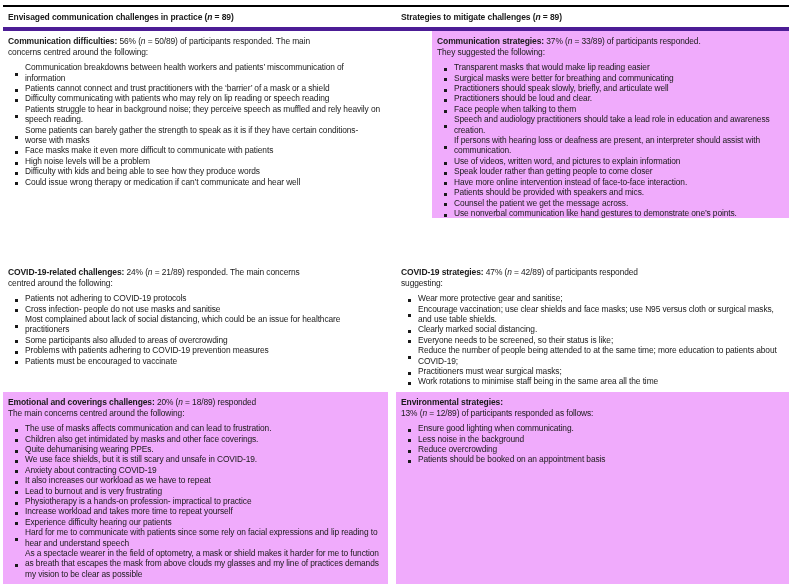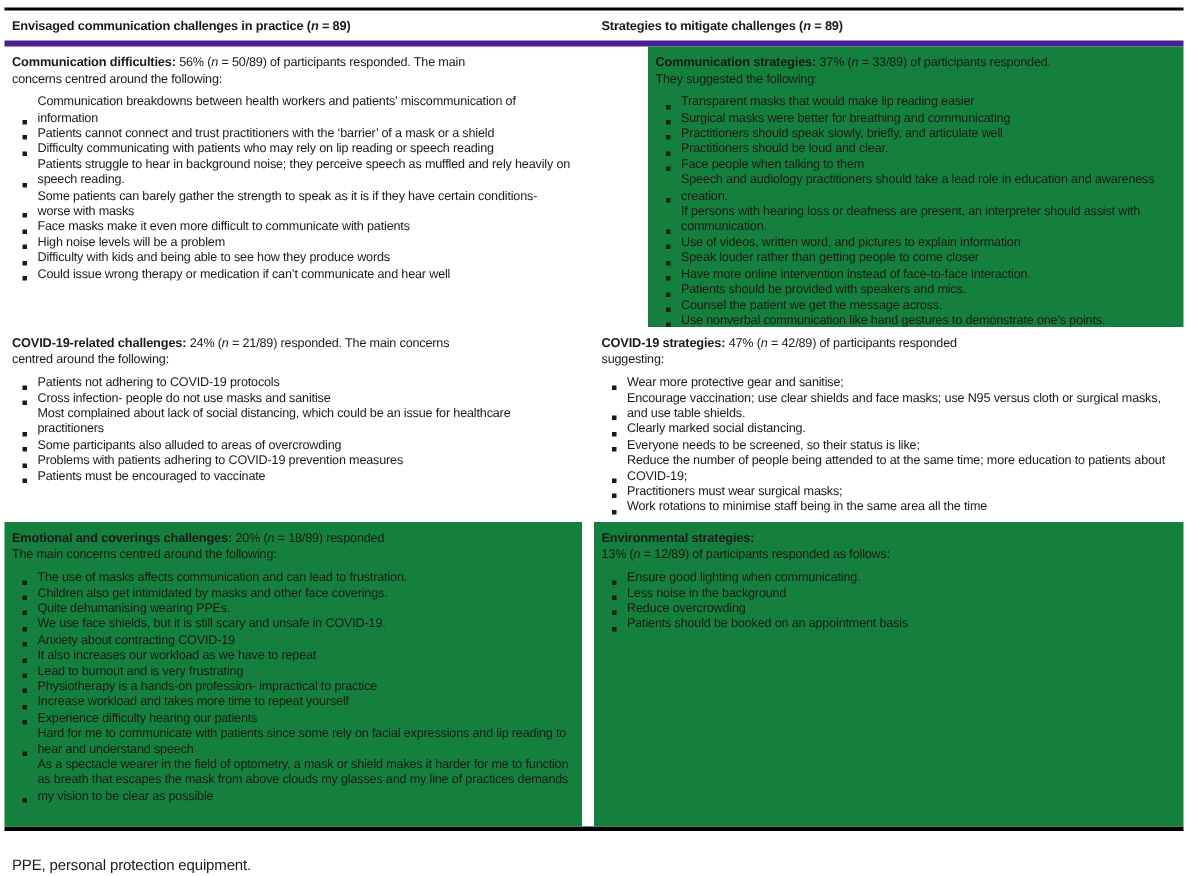--- a/index.html
+++ b/index.html
@@ -37,37 +37,37 @@
     border-bottom: 4px solid #4c1d95;
     padding: 5px 0 5px 0;
     font-weight: bold;
     font-size: 8.5px;
   }
   .hdr { padding-left: 5px; }
   .cell {
     box-sizing: border-box;
     padding: 5px 6px 0 5px;
   }
-  .shaded { background: #15803d; }
+  .shaded { background: #f0abfc; }
   .r1 { min-height: 180px; gap: 44px; }
-  .r2 { min-height: 130px; }
+  .r2 { min-height: 130px; margin-top: 44px; }
   .r3 { min-height: 203px; }
   .sec-h {
     margin: 0;
     white-space: pre-line;
   }
   .sec-h b { font-size: 8.5px; }
   ul.blist {
     list-style: none;
     margin: 5px 0 0 0;
     padding: 0 0 0 7px;
   }
   ul.blist li {
     display: flex;
-    align-items: flex-end;
+    align-items: center;
   }
   .blt {
     flex: 0 0 3px;
     width: 3px;
     height: 3px;
     background: #1a1a1a;
     margin: 4px 7px 0 0;
   }
   .btxt { flex: 1; }
   .footnote {

